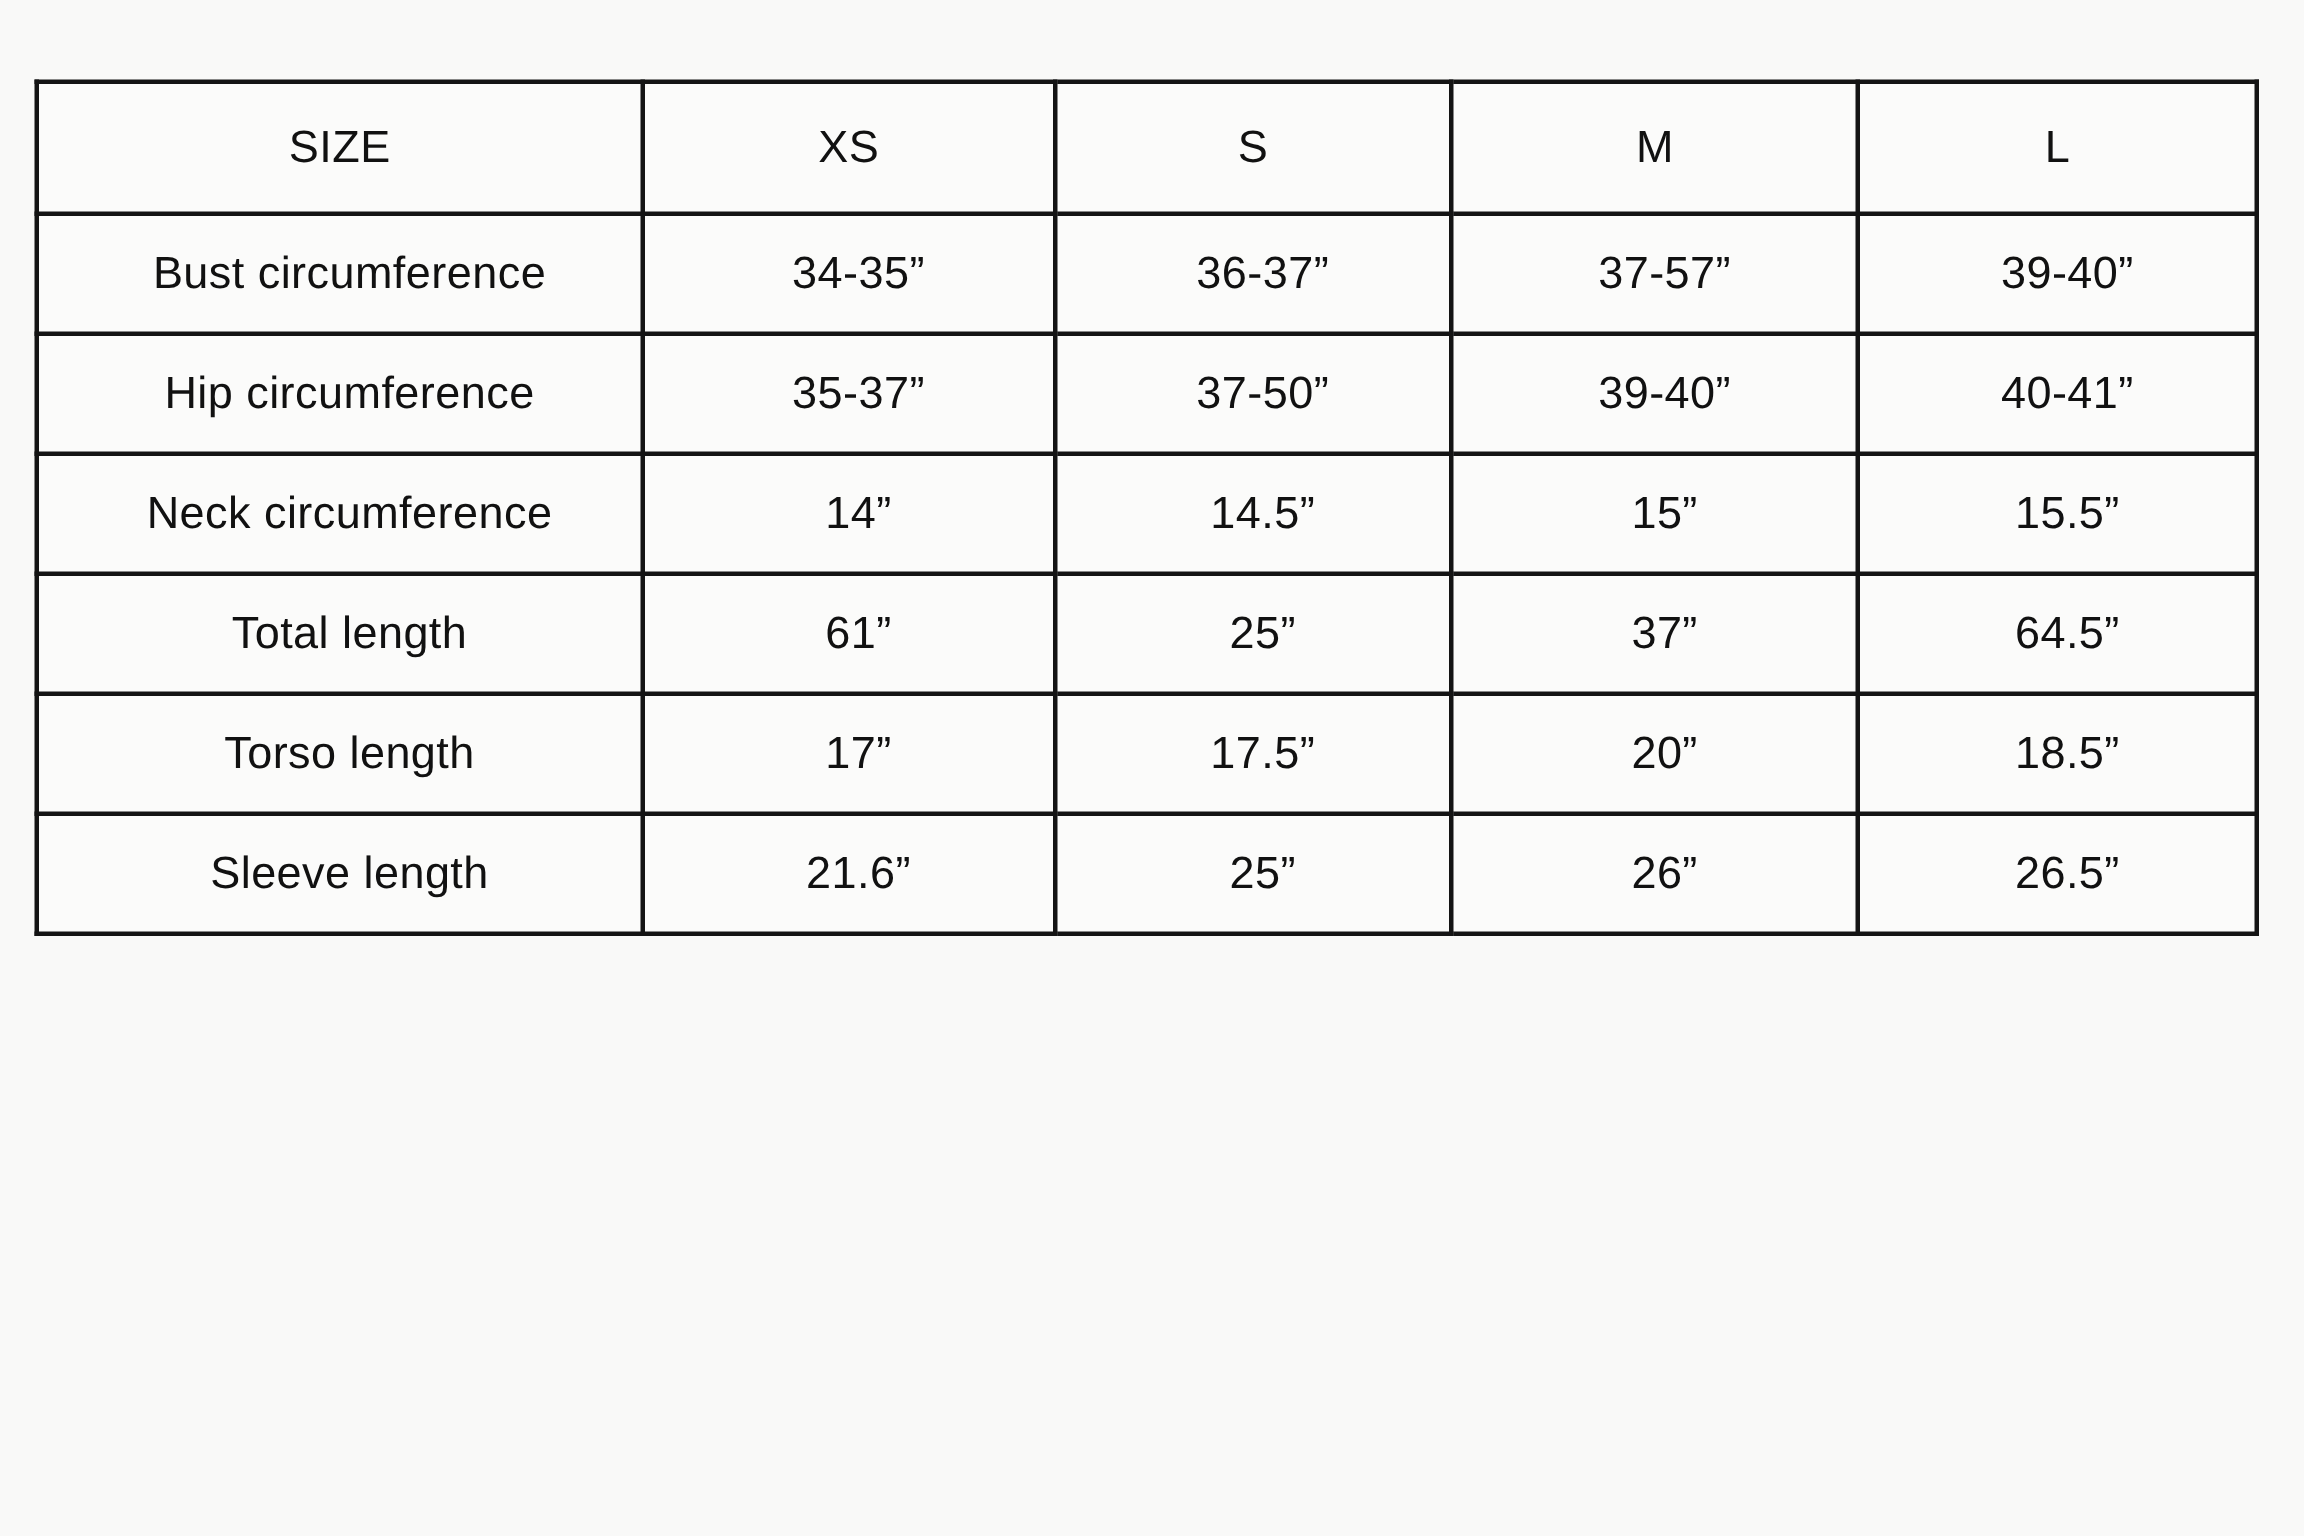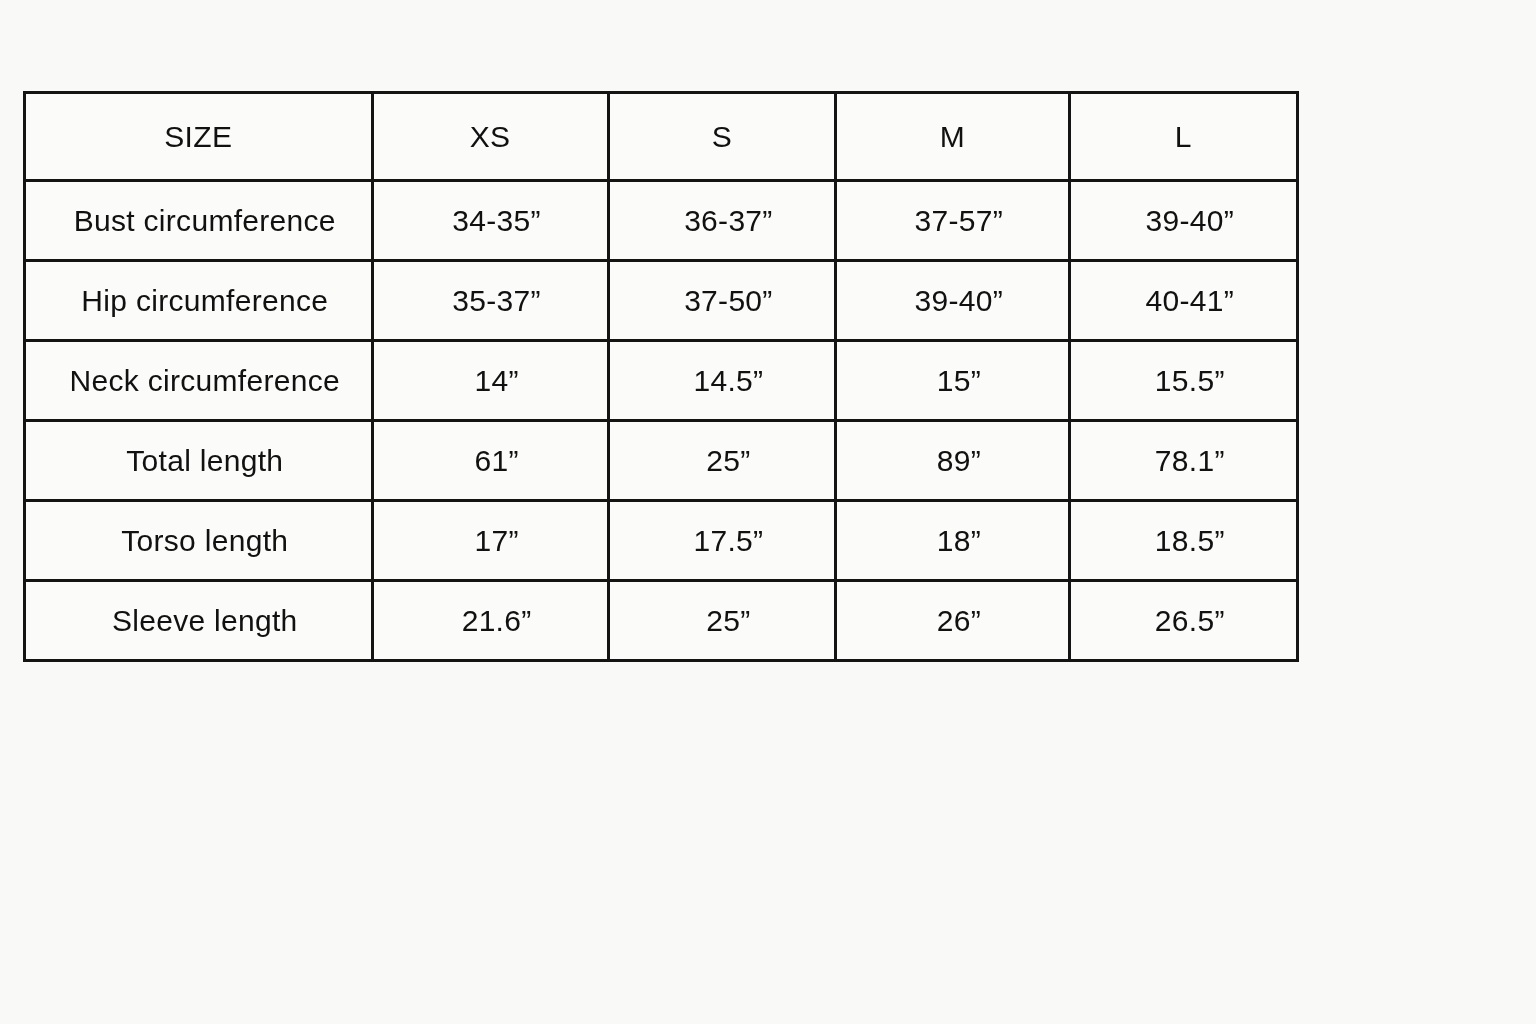--- a/index.html
+++ b/index.html
@@ -15,23 +15,22 @@
     color: #111;
   }
   .table-wrap {
     position: absolute;
     left: 23px;
     top: 53px;
   }
   table.size-chart {
     border-collapse: collapse;
     table-layout: fixed;
-    width: 1276px;
+    width: 1483px;
     background: #fbfbfa;
-    margin-top: 38px;
   }
   col.c-label { width: 27.3%; }
   col.c-xs    { width: 18.55%; }
   col.c-s     { width: 17.87%; }
   col.c-m     { width: 18.34%; }
   col.c-l     { width: 17.94%; }
   th, td {
     border: 3px solid #141414;
     font-size: 30px;
     font-weight: 400;
@@ -91,28 +90,28 @@
         <td>Neck circumference</td>
         <td>14”</td>
         <td>14.5”</td>
         <td>15”</td>
         <td>15.5”</td>
       </tr>
       <tr>
         <td>Total length</td>
         <td>61”</td>
         <td>25”</td>
-        <td>89”</td>
-        <td>78.1”</td>
+        <td>37”</td>
+        <td>64.5”</td>
       </tr>
       <tr>
         <td>Torso length</td>
         <td>17”</td>
         <td>17.5”</td>
-        <td>18”</td>
+        <td>20”</td>
         <td>18.5”</td>
       </tr>
       <tr>
         <td>Sleeve length</td>
         <td>21.6”</td>
         <td>25”</td>
         <td>26”</td>
         <td>26.5”</td>
       </tr>
     </tbody>

